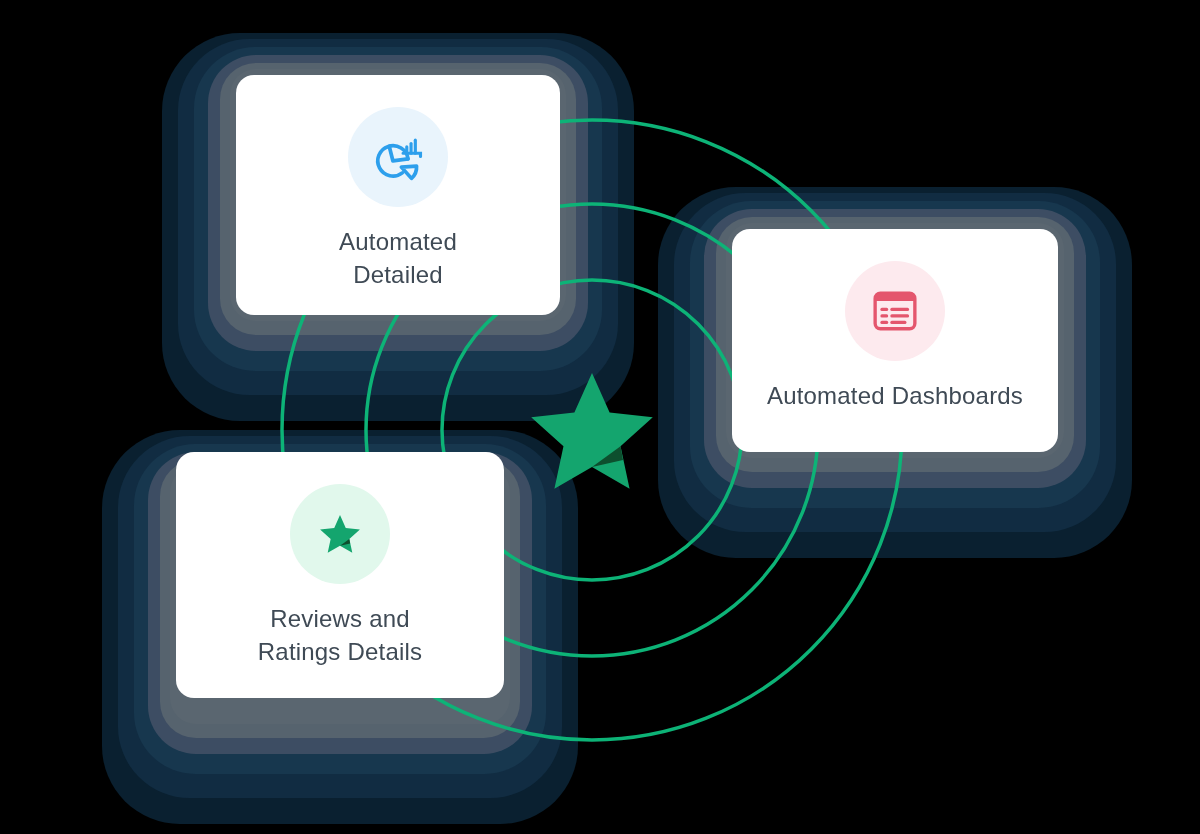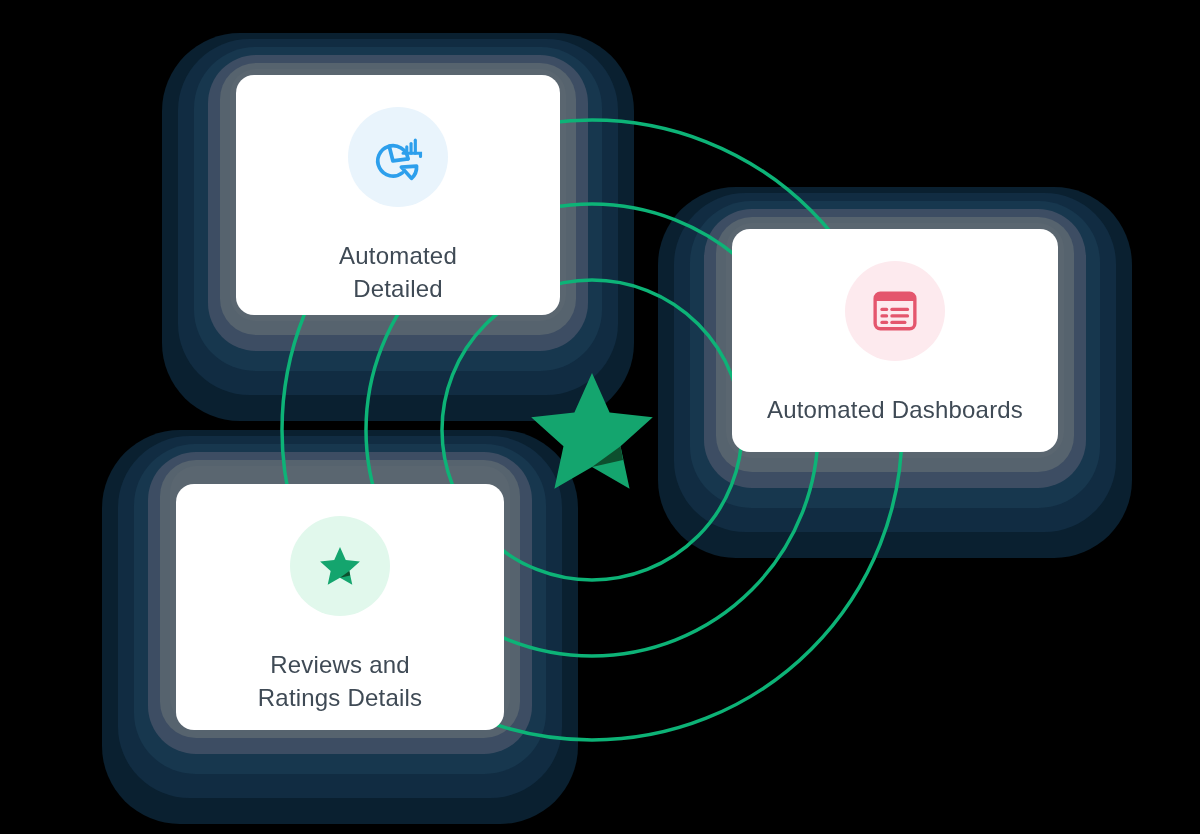--- a/index.html
+++ b/index.html
@@ -23,32 +23,32 @@
 
   #arcs{position:absolute;left:0;top:0;width:1200px;height:834px;}
 
   .card{
     position:absolute;background:#FFFFFF;border-radius:18px;
     display:flex;flex-direction:column;align-items:center;
     padding-top:32px;box-sizing:border-box;
   }
   .card-1{left:236px;top:75px;width:324px;height:240px;}
   .card-2{left:732px;top:229px;width:326px;height:223px;}
-  .card-3{left:176px;top:484px;width:328px;height:246px;}
+  .card-3{left:176px;top:452px;width:328px;height:246px;}
 
   .icon-circle{
     width:100px;height:100px;border-radius:50%;
     display:flex;align-items:center;justify-content:center;flex:none;
   }
   .icon-circle.blue{background:#E9F4FC;}
   .icon-circle.pink{background:#FDEAEE;}
   .icon-circle.green{background:#E1F8EC;}
 
   .card-title{
-    margin-top:32px;font-size:24px;line-height:33px;font-weight:500;
+    margin-top:18px;font-size:24px;line-height:33px;font-weight:500;
     color:#3F4A55;text-align:center;letter-spacing:0.2px;
   }
   .big-star{position:absolute;left:531px;top:372px;width:122px;height:118px;}
 </style>
 </head>
 <body>
 
 <div class="stage">
 
   <div class="blob blob-1"></div>

